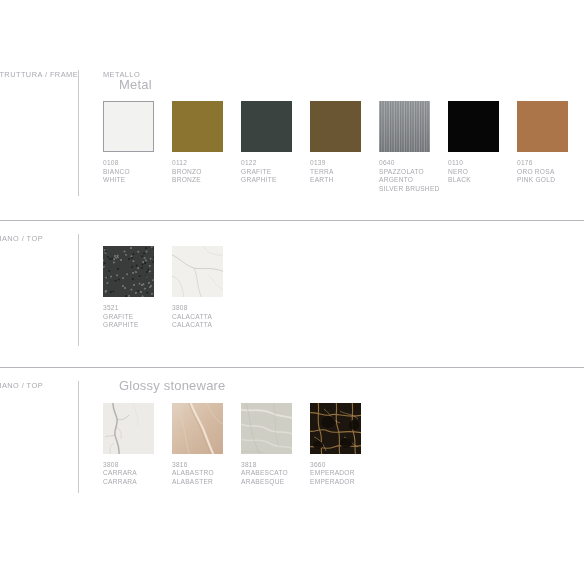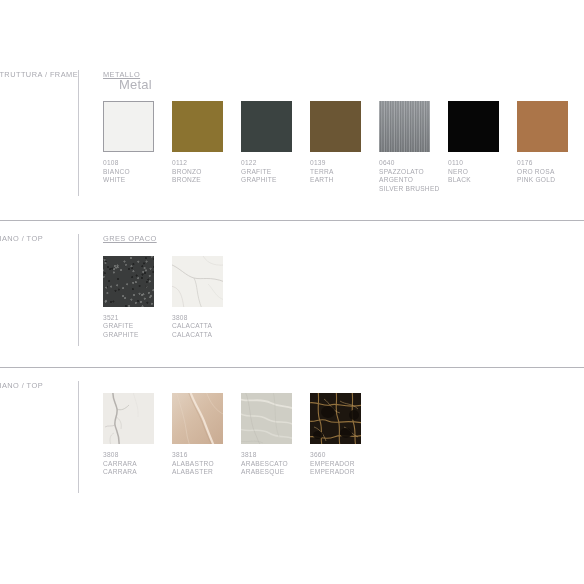--- a/index.html
+++ b/index.html
@@ -66,21 +66,20 @@
   .body-col {
     flex: 1 1 auto;
     min-width: 0;
   }
 
   .mat-title {
     font-size: 7.4px;
     letter-spacing: 0.45px;
     color: #a9a9b0;
     line-height: 9.5px;
-    text-decoration: underline;
   }
   .mat-sub {
     font-size: 13px;
     letter-spacing: 0.2px;
     color: #b3b3ba;
     line-height: 9.5px;
     padding-left: 16px;
   }
 
   .swatch-row {
@@ -220,21 +219,20 @@
   </div>
 
   <div class="section" id="section-matt">
     <div class="section-rule" style="background: rgb(181, 181, 187);"></div>
     <div class="section-inner">
       <div class="cat-col">
         <div class="cat-label">PIANO / TOP</div>
       </div>
       <div class="vrule" style="background: rgb(201, 201, 207);"></div>
       <div class="body-col">
-        <div class="mat-title">GRES OPACO</div>
 
         <div class="swatch-row">
 
           <div class="swatch-cell">
             <div class="swatch" id="sw-1-0" style="background-color: rgb(58, 60, 60);">
               <div class="tex" id="tex-speckle" style="background-image: radial-gradient(circle at 59.7% 29.9%, rgba(150, 152, 150, 0.55) 0px, rgba(150, 152, 150, 0.55) 0.8px, rgba(0, 0, 0, 0) 1.3px), radial-gradient(circle at 98.7% 67.2%, rgba(150, 152, 150, 0.55) 0px, rgba(150, 152, 150, 0.55) 0.8px, rgba(0, 0, 0, 0) 1.3px), radial-gradient(circle at 87% 91.5%, rgba(18, 18, 18, 0.55) 0px, rgba(18, 18, 18, 0.55) 0.8px, rgba(0, 0, 0, 0) 1.3px), radial-gradient(circle at 99.7% 21%, rgba(18, 18, 18, 0.55) 0px, rgba(18, 18, 18, 0.55) 0.8px, rgba(0, 0, 0, 0) 1.3px), radial-gradient(circle at 99.3% 5.9%, rgba(18, 18, 18, 0.55) 0px, rgba(18, 18, 18, 0.55) 0.8px, rgba(0, 0, 0, 0) 1.3px), radial-gradient(circle at 3% 7.2%, rgba(150, 152, 150, 0.55) 0px, rgba(150, 152, 150, 0.55) 0.8px, rgba(0, 0, 0, 0) 1.3px), radial-gradient(circle at 92.4% 81%, rgba(150, 152, 150, 0.55) 0px, rgba(150, 152, 150, 0.55) 0.8px, rgba(0, 0, 0, 0) 1.3px), radial-gradient(circle at 6.4% 61.8%, rgba(150, 152, 150, 0.55) 0px, rgba(150, 152, 150, 0.55) 0.8px, rgba(0, 0, 0, 0) 1.3px), radial-gradient(circle at 20.4% 89.2%, rgba(18, 18, 18, 0.55) 0px, rgba(18, 18, 18, 0.55) 0.8px, rgba(0, 0, 0, 0) 1.3px), radial-gradient(circle at 80.3% 14.6%, rgba(18, 18, 18, 0.55) 0px, rgba(18, 18, 18, 0.55) 0.8px, rgba(0, 0, 0, 0) 1.3px), radial-gradient(circle at 71.6% 73.9%, rgba(150, 152, 150, 0.55) 0px, rgba(150, 152, 150, 0.55) 0.8px, rgba(0, 0, 0, 0) 1.3px), radial-gradient(circle at 81.8% 83.6%, rgba(150, 152, 150, 0.55) 0px, rgba(150, 152, 150, 0.55) 0.8px, rgba(0, 0, 0, 0) 1.3px), radial-gradient(circle at 3.6% 33.9%, rgba(18, 18, 18, 0.55) 0px, rgba(18, 18, 18, 0.55) 0.8px, rgba(0, 0, 0, 0) 1.3px), radial-gradient(circle at 65.9% 38.3%, rgba(18, 18, 18, 0.55) 0px, rgba(18, 18, 18, 0.55) 0.8px, rgba(0, 0, 0, 0) 1.3px), radial-gradient(circle at 79% 31.3%, rgba(150, 152, 150, 0.55) 0px, rgba(150, 152, 150, 0.55) 0.8px, rgba(0, 0, 0, 0) 1.3px), radial-gradient(circle at 55.8% 20.1%, rgba(150, 152, 150, 0.55) 0px, rgba(150, 152, 150, 0.55) 0.8px, rgba(0, 0, 0, 0) 1.3px), radial-gradient(circle at 57.4% 41.5%, rgba(18, 18, 18, 0.55) 0px, rgba(18, 18, 18, 0.55) 0.8px, rgba(0, 0, 0, 0) 1.3px), radial-gradient(circle at 84% 60.1%, rgba(18, 18, 18, 0.55) 0px, rgba(18, 18, 18, 0.55) 0.8px, rgba(0, 0, 0, 0) 1.3px), radial-gradient(circle at 71.7% 58.7%, rgba(18, 18, 18, 0.55) 0px, rgba(18, 18, 18, 0.55) 0.8px, rgba(0, 0, 0, 0) 1.3px), radial-gradient(circle at 57.4% 23.7%, rgba(18, 18, 18, 0.55) 0px, rgba(18, 18, 18, 0.55) 0.8px, rgba(0, 0, 0, 0) 1.3px), radial-gradient(circle at 59.1% 52.5%, rgba(150, 152, 150, 0.55) 0px, rgba(150, 152, 150, 0.55) 0.8px, rgba(0, 0, 0, 0) 1.3px), radial-gradient(circle at 29.5% 45.2%, rgba(18, 18, 18, 0.55) 0px, rgba(18, 18, 18, 0.55) 0.8px, rgba(0, 0, 0, 0) 1.3px), radial-gradient(circle at 77.1% 20.2%, rgba(18, 18, 18, 0.55) 0px, rgba(18, 18, 18, 0.55) 0.8px, rgba(0, 0, 0, 0) 1.3px), radial-gradient(circle at 85% 60.4%, rgba(150, 152, 150, 0.55) 0px, rgba(150, 152, 150, 0.55) 0.8px, rgba(0, 0, 0, 0) 1.3px), radial-gradient(circle at 93.2% 24.9%, rgba(150, 152, 150, 0.55) 0px, rgba(150, 152, 150, 0.55) 0.8px, rgba(0, 0, 0, 0) 1.3px), radial-gradient(circle at 39.4% 63.2%, rgba(150, 152, 150, 0.55) 0px, rgba(150, 152, 150, 0.55) 0.8px, rgba(0, 0, 0, 0) 1.3px), radial-gradient(circle at 23.2% 19.2%, rgba(150, 152, 150, 0.55) 0px, rgba(150, 152, 150, 0.55) 0.8px, rgba(0, 0, 0, 0) 1.3px), radial-gradient(circle at 0% 28.3%, rgba(150, 152, 150, 0.55) 0px, rgba(150, 152, 150, 0.55) 0.8px, rgba(0, 0, 0, 0) 1.3px), radial-gradient(circle at 76.6% 43.2%, rgba(18, 18, 18, 0.55) 0px, rgba(18, 18, 18, 0.55) 0.8px, rgba(0, 0, 0, 0) 1.3px), radial-gradient(circle at 50.9% 25.4%, rgba(18, 18, 18, 0.55) 0px, rgba(18, 18, 18, 0.55) 0.8px, rgba(0, 0, 0, 0) 1.3px), radial-gradient(circle at 84.3% 28.3%, rgba(150, 152, 150, 0.55) 0px, rgba(150, 152, 150, 0.55) 0.8px, rgba(0, 0, 0, 0) 1.3px), radial-gradient(circle at 5.9% 87.6%, rgba(150, 152, 150, 0.55) 0px, rgba(150, 152, 150, 0.55) 0.8px, rgba(0, 0, 0, 0) 1.3px), radial-gradient(circle at 44.8% 17.4%, rgba(150, 152, 150, 0.55) 0px, rgba(150, 152, 150, 0.55) 0.8px, rgba(0, 0, 0, 0) 1.3px), radial-gradient(circle at 28.8% 22.1%, rgba(150, 152, 150, 0.55) 0px, rgba(150, 152, 150, 0.55) 0.8px, rgba(0, 0, 0, 0) 1.3px), radial-gradient(circle at 77.5% 36.4%, rgba(18, 18, 18, 0.55) 0px, rgba(18, 18, 18, 0.55) 0.8px, rgba(0, 0, 0, 0) 1.3px), radial-gradient(circle at 42.1% 10.8%, rgba(150, 152, 150, 0.55) 0px, rgba(150, 152, 150, 0.55) 0.8px, rgba(0, 0, 0, 0) 1.3px), radial-gradient(circle at 27.8% 57.6%, rgba(150, 152, 150, 0.55) 0px, rgba(150, 152, 150, 0.55) 0.8px, rgba(0, 0, 0, 0) 1.3px), radial-gradient(circle at 89.9% 72.1%, rgba(150, 152, 150, 0.55) 0px, rgba(150, 152, 150, 0.55) 0.8px, rgba(0, 0, 0, 0) 1.3px), radial-gradient(circle at 25.7% 22.7%, rgba(150, 152, 150, 0.55) 0px, rgba(150, 152, 150, 0.55) 0.8px, rgba(0, 0, 0, 0) 1.3px), radial-gradient(circle at 39.4% 78.6%, rgba(150, 152, 150, 0.55) 0px, rgba(150, 152, 150, 0.55) 0.8px, rgba(0, 0, 0, 0) 1.3px), radial-gradient(circle at 94.4% 77.9%, rgba(150, 152, 150, 0.55) 0px, rgba(150, 152, 150, 0.55) 0.8px, rgba(0, 0, 0, 0) 1.3px), radial-gradient(circle at 91.5% 39%, rgba(150, 152, 150, 0.55) 0px, rgba(150, 152, 150, 0.55) 0.8px, rgba(0, 0, 0, 0) 1.3px), radial-gradient(circle at 88.9% 46.2%, rgba(18, 18, 18, 0.55) 0px, rgba(18, 18, 18, 0.55) 0.8px, rgba(0, 0, 0, 0) 1.3px), radial-gradient(circle at 74.4% 89.9%, rgba(150, 152, 150, 0.55) 0px, rgba(150, 152, 150, 0.55) 0.8px, rgba(0, 0, 0, 0) 1.3px), radial-gradient(circle at 18% 24.6%, rgba(18, 18, 18, 0.55) 0px, rgba(18, 18, 18, 0.55) 0.8px, rgba(0, 0, 0, 0) 1.3px), radial-gradient(circle at 4.9% 13.6%, rgba(150, 152, 150, 0.55) 0px, rgba(150, 152, 150, 0.55) 0.8px, rgba(0, 0, 0, 0) 1.3px), radial-gradient(circle at 81.5% 23.6%, rgba(150, 152, 150, 0.55) 0px, rgba(150, 152, 150, 0.55) 0.8px, rgba(0, 0, 0, 0) 1.3px), radial-gradient(circle at 28.5% 18.6%, rgba(150, 152, 150, 0.55) 0px, rgba(150, 152, 150, 0.55) 0.8px, rgba(0, 0, 0, 0) 1.3px), radial-gradient(circle at 64.3% 91.7%, rgba(150, 152, 150, 0.55) 0px, rgba(150, 152, 150, 0.55) 0.8px, rgba(0, 0, 0, 0) 1.3px), radial-gradient(circle at 24.5% 68.1%, rgba(18, 18, 18, 0.55) 0px, rgba(18, 18, 18, 0.55) 0.8px, rgba(0, 0, 0, 0) 1.3px), radial-gradient(circle at 82.3% 33.4%, rgba(18, 18, 18, 0.55) 0px, rgba(18, 18, 18, 0.55) 0.8px, rgba(0, 0, 0, 0) 1.3px), radial-gradient(circle at 69.3% 11.1%, rgba(150, 152, 150, 0.55) 0px, rgba(150, 152, 150, 0.55) 0.8px, rgba(0, 0, 0, 0) 1.3px), radial-gradient(circle at 35.5% 27.6%, rgba(150, 152, 150, 0.55) 0px, rgba(150, 152, 150, 0.55) 0.8px, rgba(0, 0, 0, 0) 1.3px), radial-gradient(circle at 47.3% 55.6%, rgba(150, 152, 150, 0.55) 0px, rgba(150, 152, 150, 0.55) 0.8px, rgba(0, 0, 0, 0) 1.3px), radial-gradient(circle at 45% 98.3%, rgba(18, 18, 18, 0.55) 0px, rgba(18, 18, 18, 0.55) 0.8px, rgba(0, 0, 0, 0) 1.3px), radial-gradient(circle at 58.5% 65%, rgba(18, 18, 18, 0.55) 0px, rgba(18, 18, 18, 0.55) 0.8px, rgba(0, 0, 0, 0) 1.3px), radial-gradient(circle at 60.8% 76.7%, rgba(150, 152, 150, 0.55) 0px, rgba(150, 152, 150, 0.55) 0.8px, rgba(0, 0, 0, 0) 1.3px), radial-gradient(circle at 5.1% 89.6%, rgba(150, 152, 150, 0.55) 0px, rgba(150, 152, 150, 0.55) 0.8px, rgba(0, 0, 0, 0) 1.3px), radial-gradient(circle at 43.4% 82.6%, rgba(150, 152, 150, 0.55) 0px, rgba(150, 152, 150, 0.55) 0.8px, rgba(0, 0, 0, 0) 1.3px), radial-gradient(circle at 15.7% 89.9%, rgba(18, 18, 18, 0.55) 0px, rgba(18, 18, 18, 0.55) 0.8px, rgba(0, 0, 0, 0) 1.3px), radial-gradient(circle at 9.7% 21.9%, rgba(18, 18, 18, 0.55) 0px, rgba(18, 18, 18, 0.55) 0.8px, rgba(0, 0, 0, 0) 1.3px), radial-gradient(circle at 76.3% 76.6%, rgba(150, 152, 150, 0.55) 0px, rgba(150, 152, 150, 0.55) 0.8px, rgba(0, 0, 0, 0) 1.3px), radial-gradient(circle at 1.3% 40.7%, rgba(150, 152, 150, 0.55) 0px, rgba(150, 152, 150, 0.55) 0.8px, rgba(0, 0, 0, 0) 1.3px), radial-gradient(circle at 44.4% 18.3%, rgba(18, 18, 18, 0.55) 0px, rgba(18, 18, 18, 0.55) 0.8px, rgba(0, 0, 0, 0) 1.3px), radial-gradient(circle at 16% 59.9%, rgba(150, 152, 150, 0.55) 0px, rgba(150, 152, 150, 0.55) 0.8px, rgba(0, 0, 0, 0) 1.3px), radial-gradient(circle at 31.1% 65.8%, rgba(18, 18, 18, 0.55) 0px, rgba(18, 18, 18, 0.55) 0.8px, rgba(0, 0, 0, 0) 1.3px), radial-gradient(circle at 85.4% 10.9%, rgba(150, 152, 150, 0.55) 0px, rgba(150, 152, 150, 0.55) 0.8px, rgba(0, 0, 0, 0) 1.3px), radial-gradient(circle at 14% 25.8%, rgba(18, 18, 18, 0.55) 0px, rgba(18, 18, 18, 0.55) 0.8px, rgba(0, 0, 0, 0) 1.3px), radial-gradient(circle at 69% 43.7%, rgba(150, 152, 150, 0.55) 0px, rgba(150, 152, 150, 0.55) 0.8px, rgba(0, 0, 0, 0) 1.3px), radial-gradient(circle at 3.2% 6.1%, rgba(18, 18, 18, 0.55) 0px, rgba(18, 18, 18, 0.55) 0.8px, rgba(0, 0, 0, 0) 1.3px), radial-gradient(circle at 12% 49.3%, rgba(18, 18, 18, 0.55) 0px, rgba(18, 18, 18, 0.55) 0.8px, rgba(0, 0, 0, 0) 1.3px), radial-gradient(circle at 98.7% 31.3%, rgba(18, 18, 18, 0.55) 0px, rgba(18, 18, 18, 0.55) 0.8px, rgba(0, 0, 0, 0) 1.3px), radial-gradient(circle at 21.3% 32.3%, rgba(150, 152, 150, 0.55) 0px, rgba(150, 152, 150, 0.55) 0.8px, rgba(0, 0, 0, 0) 1.3px), radial-gradient(circle at 51.3% 98%, rgba(150, 152, 150, 0.55) 0px, rgba(150, 152, 150, 0.55) 0.8px, rgba(0, 0, 0, 0) 1.3px), radial-gradient(circle at 59.7% 15.8%, rgba(18, 18, 18, 0.55) 0px, rgba(18, 18, 18, 0.55) 0.8px, rgba(0, 0, 0, 0) 1.3px), radial-gradient(circle at 79.3% 75.1%, rgba(150, 152, 150, 0.55) 0px, rgba(150, 152, 150, 0.55) 0.8px, rgba(0, 0, 0, 0) 1.3px), radial-gradient(circle at 8.7% 72.6%, rgba(150, 152, 150, 0.55) 0px, rgba(150, 152, 150, 0.55) 0.8px, rgba(0, 0, 0, 0) 1.3px), radial-gradient(circle at 5.9% 11.3%, rgba(18, 18, 18, 0.55) 0px, rgba(18, 18, 18, 0.55) 0.8px, rgba(0, 0, 0, 0) 1.3px), radial-gradient(circle at 22% 26%, rgba(150, 152, 150, 0.55) 0px, rgba(150, 152, 150, 0.55) 0.8px, rgba(0, 0, 0, 0) 1.3px), radial-gradient(circle at 55.7% 85.5%, rgba(150, 152, 150, 0.55) 0px, rgba(150, 152, 150, 0.55) 0.8px, rgba(0, 0, 0, 0) 1.3px), radial-gradient(circle at 86% 50.8%, rgba(18, 18, 18, 0.55) 0px, rgba(18, 18, 18, 0.55) 0.8px, rgba(0, 0, 0, 0) 1.3px), radial-gradient(circle at 64.4% 51.3%, rgba(150, 152, 150, 0.55) 0px, rgba(150, 152, 150, 0.55) 0.8px, rgba(0, 0, 0, 0) 1.3px), radial-gradient(circle at 77.5% 98.7%, rgba(150, 152, 150, 0.55) 0px, rgba(150, 152, 150, 0.55) 0.8px, rgba(0, 0, 0, 0) 1.3px), radial-gradient(circle at 68.9% 88%, rgba(18, 18, 18, 0.55) 0px, rgba(18, 18, 18, 0.55) 0.8px, rgba(0, 0, 0, 0) 1.3px), radial-gradient(circle at 91.7% 49.9%, rgba(150, 152, 150, 0.55) 0px, rgba(150, 152, 150, 0.55) 0.8px, rgba(0, 0, 0, 0) 1.3px), radial-gradient(circle at 95.9% 93.5%, rgba(150, 152, 150, 0.55) 0px, rgba(150, 152, 150, 0.55) 0.8px, rgba(0, 0, 0, 0) 1.3px), radial-gradient(circle at 54.8% 3.7%, rgba(150, 152, 150, 0.55) 0px, rgba(150, 152, 150, 0.55) 0.8px, rgba(0, 0, 0, 0) 1.3px), radial-gradient(circle at 8.3% 60.4%, rgba(18, 18, 18, 0.55) 0px, rgba(18, 18, 18, 0.55) 0.8px, rgba(0, 0, 0, 0) 1.3px), radial-gradient(circle at 95.5% 1.2%, rgba(150, 152, 150, 0.55) 0px, rgba(150, 152, 150, 0.55) 0.8px, rgba(0, 0, 0, 0) 1.3px), radial-gradient(circle at 84.2% 4.4%, rgba(18, 18, 18, 0.55) 0px, rgba(18, 18, 18, 0.55) 0.8px, rgba(0, 0, 0, 0) 1.3px);"></div>
             </div>
             <div class="swatch-caption">
               <span class="code">3521</span>
               <span class="it">GRAFITE</span>
@@ -266,20 +264,21 @@
   </div>
 
   <div class="section" id="section-glossy">
     <div class="section-rule" style="background: rgb(181, 181, 187);"></div>
     <div class="section-inner">
       <div class="cat-col">
         <div class="cat-label">PIANO / TOP</div>
       </div>
       <div class="vrule" style="background: rgb(201, 201, 207);"></div>
       <div class="body-col">
+        <div class="mat-sub">Glossy stoneware</div>
 
         <div class="swatch-row">
 
           <div class="swatch-cell">
             <div class="swatch" id="sw-2-0" style="background-color: rgb(236, 234, 230);">
               <svg class="tex" viewBox="0 0 51 51" preserveAspectRatio="none">
                 <rect width="51" height="51" fill="#edebe7"></rect>
                 <path d="M10 -2 C 9 6, 13 10, 14 16 C 15 22, 11 26, 12 32 C 13 38, 17 42, 16 53" fill="none" stroke="#a9a6a2" stroke-width="1.5" opacity="0.85"></path>
                 <path d="M14 16 C 18 18, 22 16, 26 12" fill="none" stroke="#b6b3af" stroke-width="0.8" opacity="0.7"></path>
                 <path d="M12 32 C 8 34, 5 32, 2 34" fill="none" stroke="#b6b3af" stroke-width="0.7" opacity="0.65"></path>

